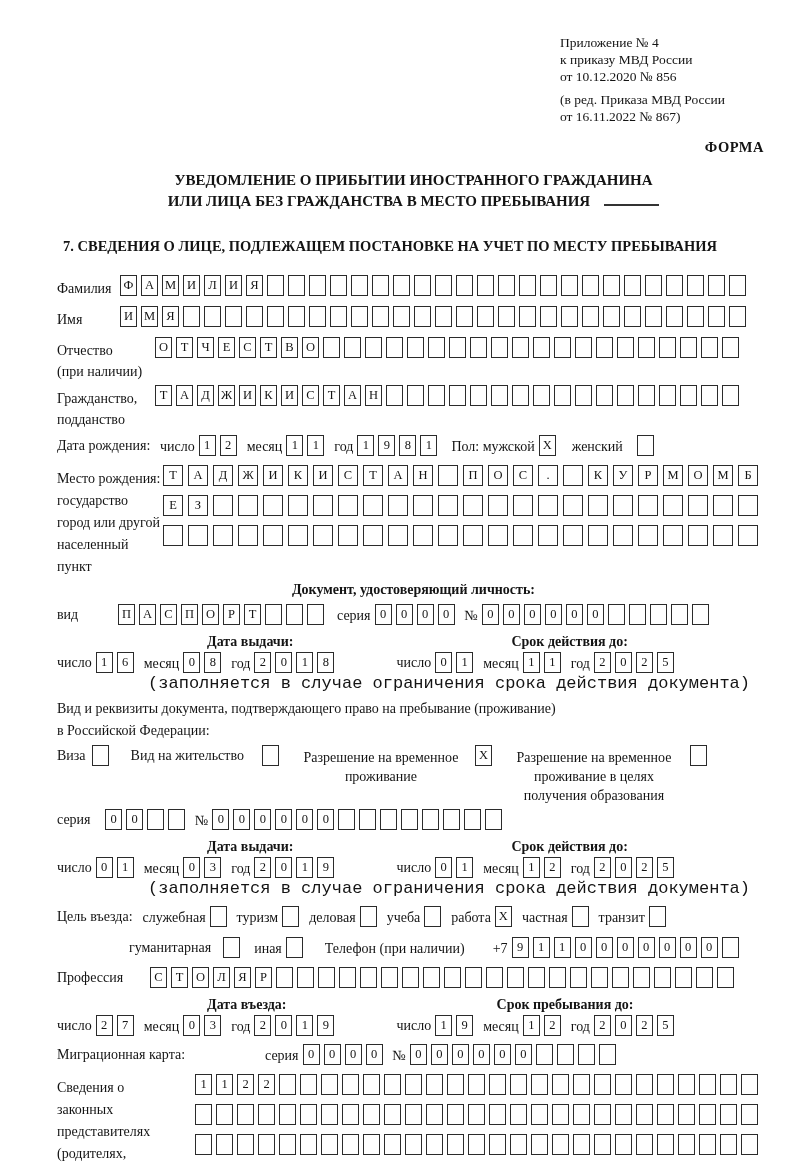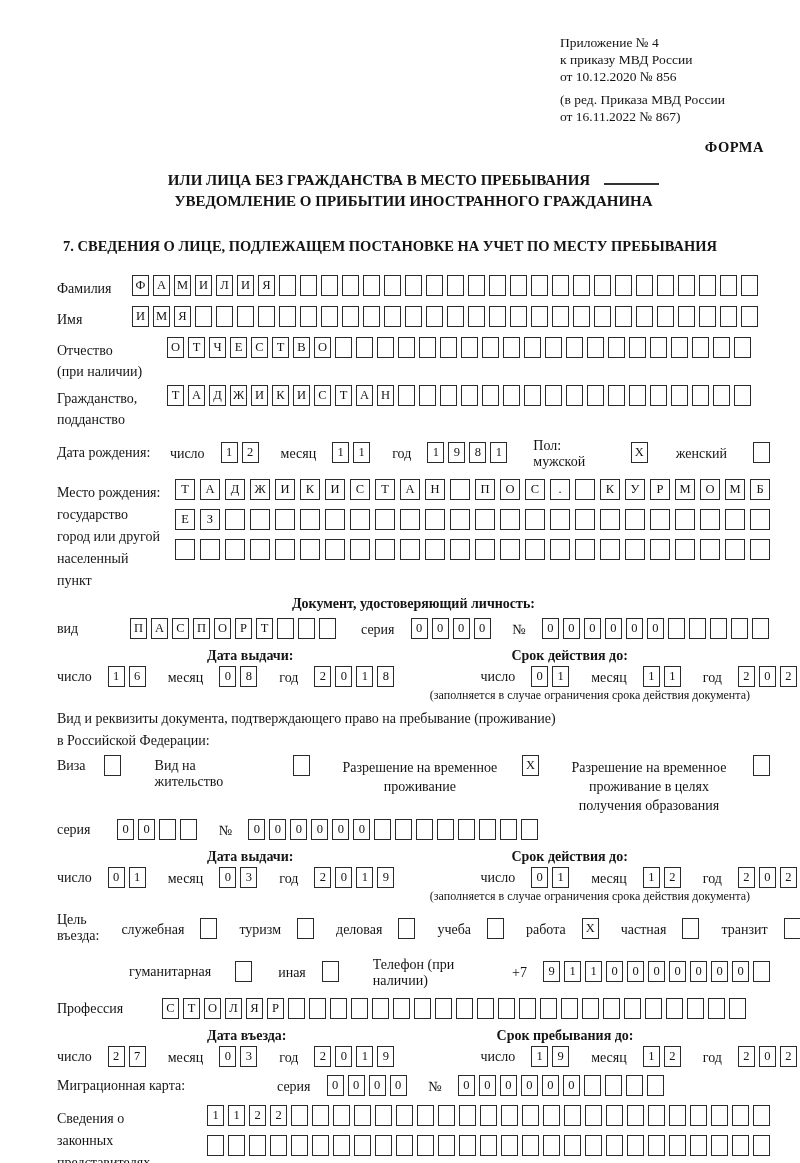--- a/index.html
+++ b/index.html
@@ -16,39 +16,39 @@
   .hdr-block { width:200px; margin-left:auto; margin-right:10px; font-size:13.5px; line-height:17px; }
   .hdr-block .grp2 { margin-top:6px; }
   .forma { text-align:right; font-weight:bold; margin:14px 6px 0 0; font-size:14.5px; letter-spacing:.5px; }
 
   .title { text-align:center; font-weight:bold; font-size:15px; line-height:21px; margin-top:14px; }
   .blankline { display:inline-block; width:55px; height:13px; border-bottom:2px solid #333; margin-left:14px; }
 
   .sect-head { font-weight:bold; font-size:14.5px; margin-top:26px; margin-left:6px; }
 
   
-  .frow { display:flex; align-items:flex-start; margin-bottom:7px;gap:12px; }
+  .frow { display:flex; align-items:flex-start; margin-bottom:7px; }
   .vcenter { align-items:center; }
   .flabel { flex:0 0 auto; padding-top:3px; line-height:21px; }
 
   .cells { display:inline-flex; gap:4px; }
   .cell {
     width:17px; height:21px; flex:0 0 auto;
     border:1.6px solid #2b2b2b; background:#fff;
     font-size:12.5px; line-height:18px; text-align:center;
   }
   .wide .cell { width:20px; }
   .wide { gap:5px; }
   .cellrows .cells { margin-bottom:9px; }
 
   .mini { margin:0 4px 0 10px; padding-top:3px; }
   .mini.first { margin-left:0; }
 
   .dates-heads { display:flex; font-size:14px; margin-bottom:2px;font-weight:bold; }
-  .note { font-size:12px; text-align:right; padding-right:20px; margin:-2px 0 8px 0; }
+  .note { font-size:17px; text-align:right; padding-right:20px; margin:-2px 0 8px 0;font-family:Liberation Mono, monospace; }
 
   .opt-label { padding-top:3px; }
   .opt-center { text-align:center; line-height:19px; padding-top:3px; }
 
   .doc-head { text-align:center; font-weight:bold; font-size:14px; margin:4px 0 6px 0; }
   .plain { margin:2px 0 6px 0; }
   .spacer { flex:0 0 auto; }
 </style>
 </head>
 <body>
@@ -60,22 +60,22 @@
     <div>к приказу МВД России</div>
     <div>от 10.12.2020 № 856</div>
     <div class="grp2">
       <div>(в ред. Приказа МВД России</div>
       <div>от 16.11.2022 № 867)</div>
     </div>
   </div>
   <div class="forma">ФОРМА</div>
 
   <div class="title">
+    <div>УВЕДОМЛЕНИЕ О ПРИБЫТИИ ИНОСТРАННОГО ГРАЖДАНИНА</div>
     <div><span>ИЛИ ЛИЦА БЕЗ ГРАЖДАНСТВА В МЕСТО ПРЕБЫВАНИЯ</span><span class="blankline"></span></div>
-    <div>УВЕДОМЛЕНИЕ О ПРИБЫТИИ ИНОСТРАННОГО ГРАЖДАНИНА</div>
   </div>
 
   <div class="sect-head">7. СВЕДЕНИЯ О ЛИЦЕ, ПОДЛЕЖАЩЕМ ПОСТАНОВКЕ НА УЧЕТ ПО МЕСТУ ПРЕБЫВАНИЯ</div>
 
   <div style="height:20px"></div>
 
   <div class="frow">
     <span class="flabel" style="width:63px">Фамилия</span>
     <span class="cells">
         <span class="cell">Ф</span>

